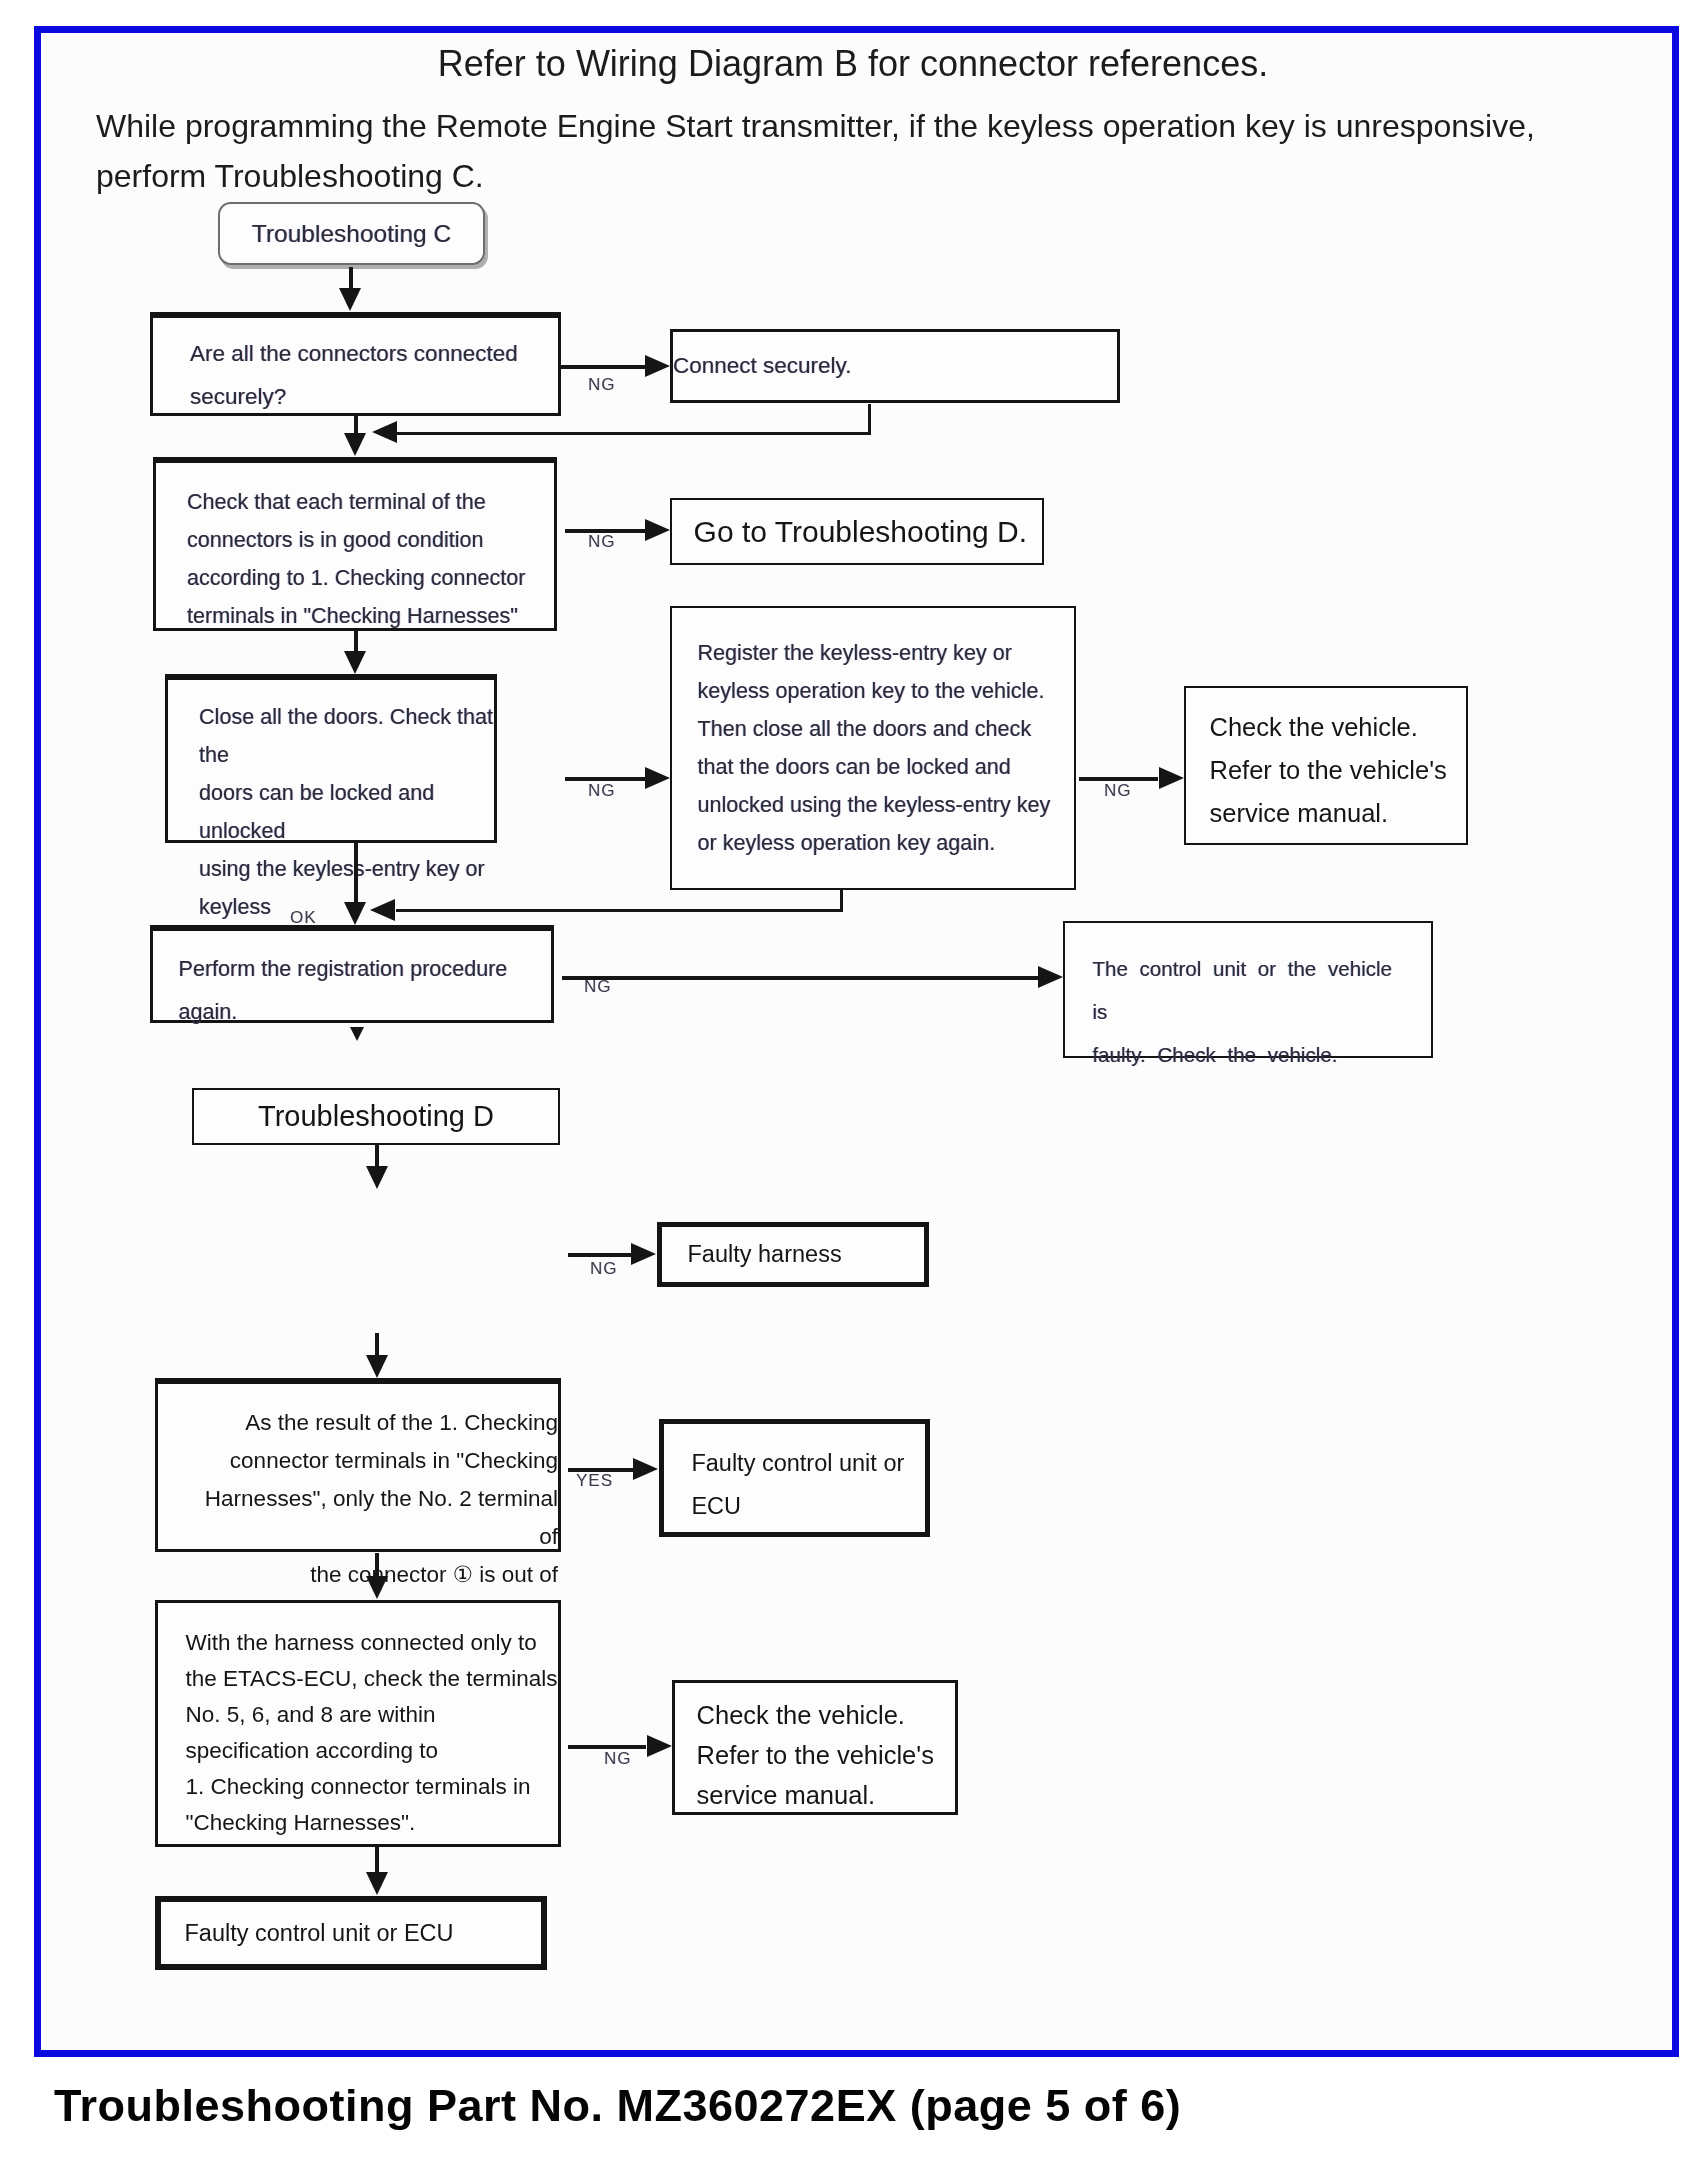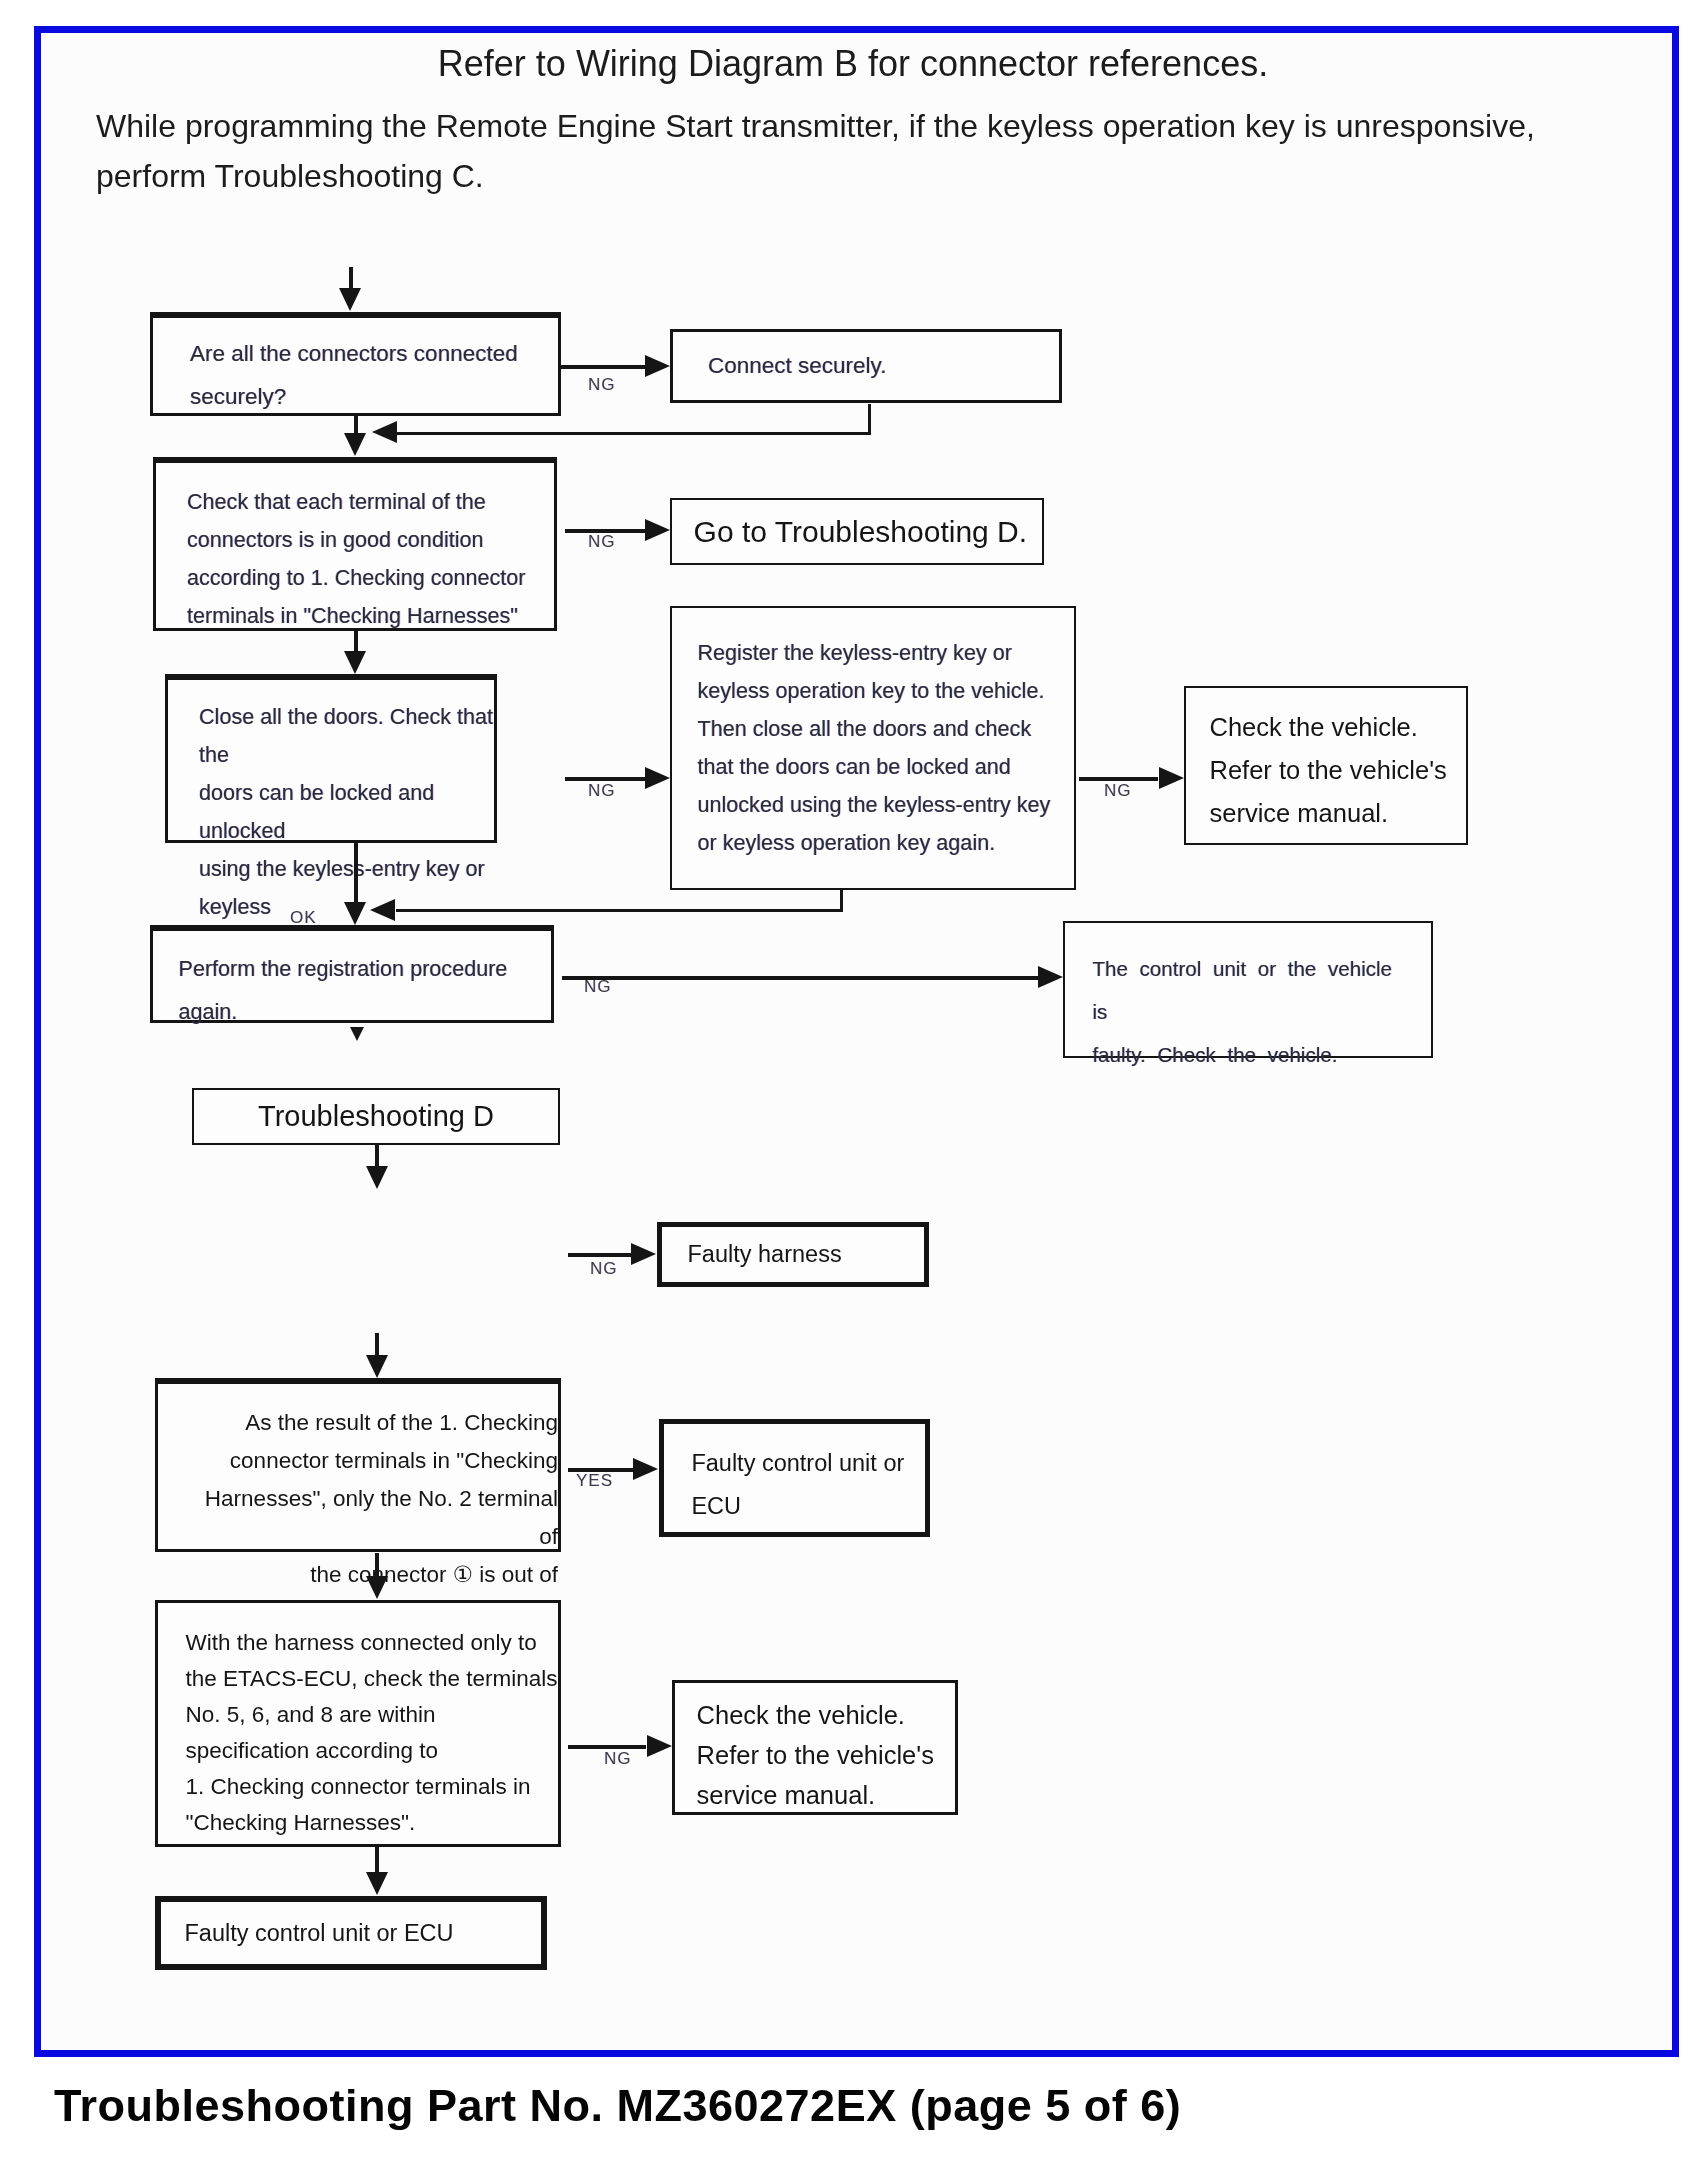--- a/index.html
+++ b/index.html
@@ -39,32 +39,35 @@
 </style>
 </head>
 <body>
 
 <div class="canvas">
   <div class="frame"></div>
 
   <div class="page-title">Refer to Wiring Diagram B for connector references.</div>
   <div class="intro">While programming the Remote Engine Start transmitter, if the keyless operation key is unresponsive, perform Troubleshooting C.</div>
 
+  <div class="node rounded center-v" style="left:218px;top:202px;width:267px;height:63px;justify-content:center;">
+    <span class="box-text lofi" style="font-size:24.5px;">Troubleshooting C</span>
+  </div>
   <div class="vline" style="left:349px;top:267px;width:3.9px;height:23.5px;"></div>
   <div class="arr-d" style="left:339px;top:288px;"></div>
 
   <div class="node thicktop" style="left:150px;top:312px;width:411px;height:104px;padding:13.7px 0 0 37px;">
     <div class="box-text lofi" style="font-size:22.5px;line-height:43px;">Are all the connectors connected
 securely?</div>
   </div>
   <div class="edge-label" style="left:588px;top:331px;">NG</div>
   <div class="hline" style="left:561px;top:365px;width:84px;height:3.9px;"></div>
   <div class="arr-r" style="left:645px;top:355px;"></div>
 
-  <div class="node center-v" style="left:670px;top:329px;width:392px;height:74px;padding-left:35px;">
+  <div class="node center-v" style="left:670px;top:329px;width:450px;height:74px;">
     <span class="box-text lofi" style="font-size:22.5px;">Connect securely.</span>
   </div>
 
   <div class="vline" style="left:868px;top:404px;width:2.9px;height:31px;"></div>
   <div class="hline" style="left:396px;top:432px;width:475px;height:2.9px;"></div>
   <div class="arr-l" style="left:372px;top:421px;"></div>
 
   <div class="edge-label" style="left:292px;top:416px;">OK</div>
   <div class="vline" style="left:354px;top:416px;width:3.9px;height:21.6px;"></div>
   <div class="arr-d" style="left:344px;top:433px;"></div>

